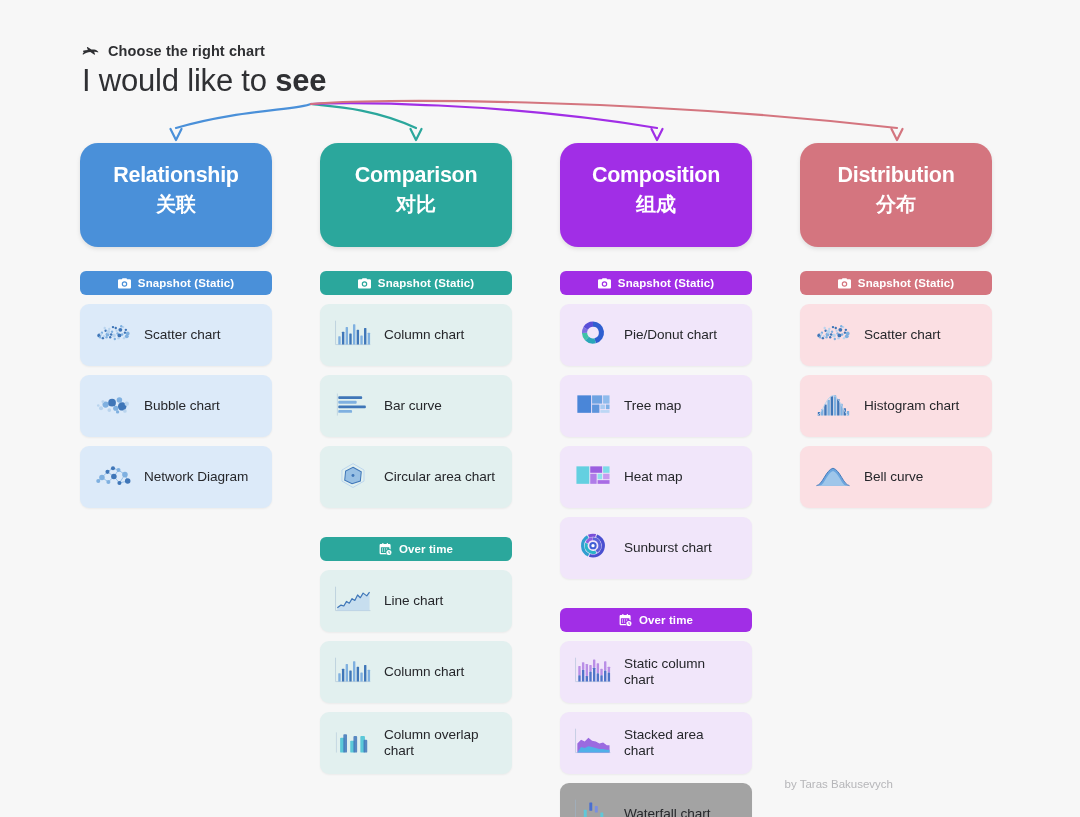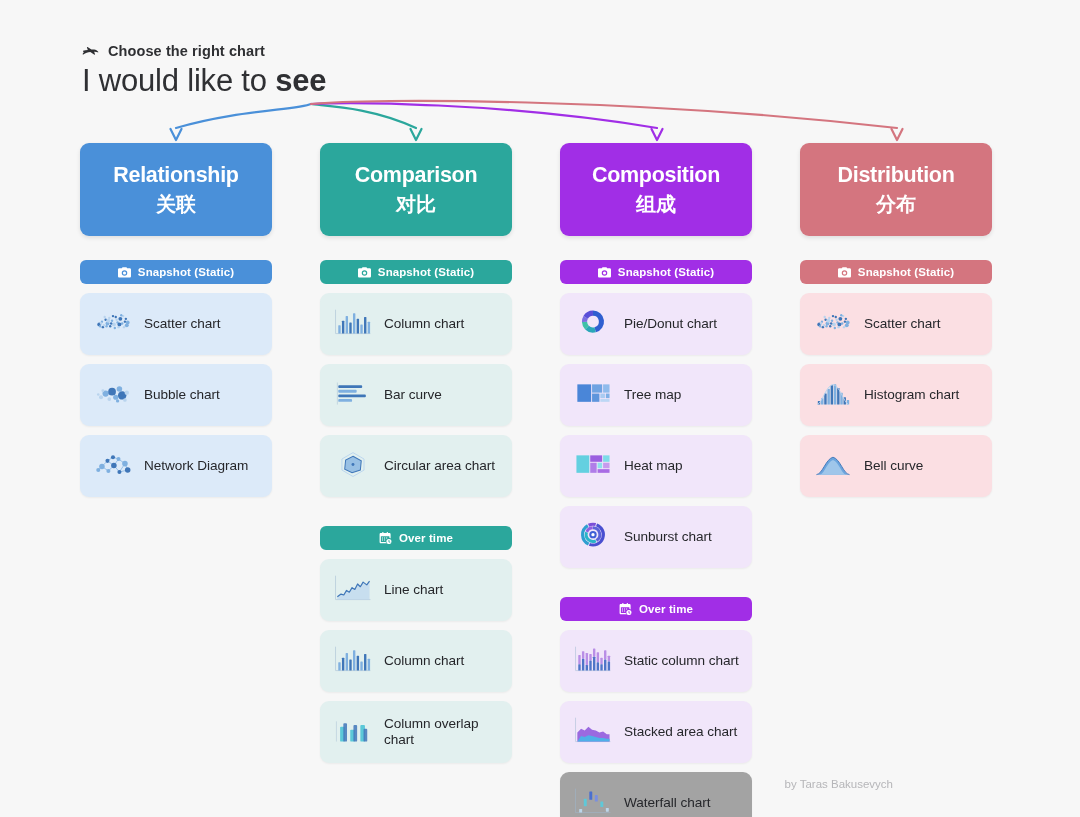--- a/index.html
+++ b/index.html
@@ -31,38 +31,38 @@
   #arrows { position: absolute; left: 0; top: 0; width: 1080px; height: 817px; pointer-events: none; }
 
   
   .col { position: absolute; top: 143px; width: 192px; }
   .col.c0 { left: 80px; }
   .col.c1 { left: 320px; }
   .col.c2 { left: 560px; }
   .col.c3 { left: 800px; }
 
   .cat-header {
-    border-radius: 9px; padding: 21px 8px 20px;
+    border-radius: 18px; padding: 21px 8px 31px;
     text-align: center; color: #ffffff;
     box-shadow: 0 2px 4px rgba(0,0,0,.10);
   }
   .cat-title { font-size: 21.5px; font-weight: bold; line-height: 1.04; letter-spacing: -.3px; }
   .cat-sub   { font-size: 20px; font-weight: bold; line-height: 1.15; margin-top: 7px; }
 
   .band {
     margin-top: 24px; border-radius: 6px; height: 24px;
     display: flex; align-items: center; justify-content: center; gap: 7px;
     color: #fff; font-size: 11.5px; font-weight: bold; letter-spacing: .1px;
   }
   .band.spacer-top { margin-top: 29px; }
   .band svg { display: block; }
 
   .card {
     margin-top: 9px; height: 62px; border-radius: 9px;
-    display: flex; align-items: center; padding: 0 8px 0 10px;
+    display: flex; align-items: center; padding: 0 16px 0 10px;
     box-shadow: 0 1px 2px rgba(0,0,0,.05);
   }
   .card .thumb { width: 46px; min-width: 46px; height: 36px; display: block; }
   .card .lbl {
     font-size: 13.6px; color: #26272b; line-height: 1.22;
     margin-left: 8px; letter-spacing: -.05px;
   }
 
   
   .credit {

